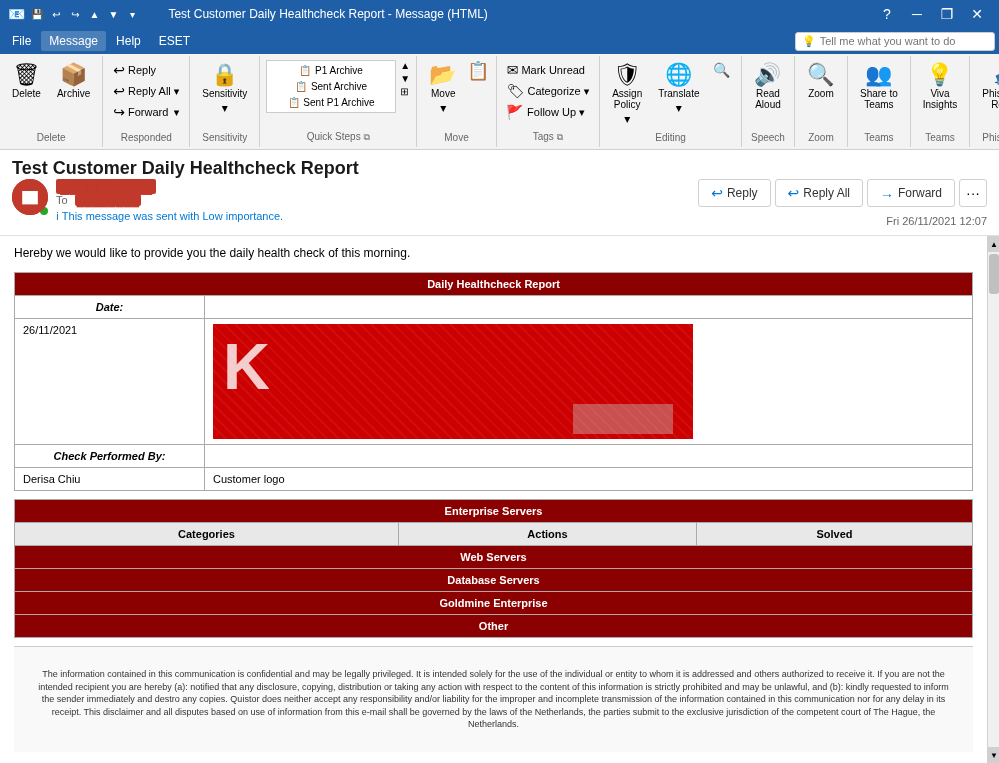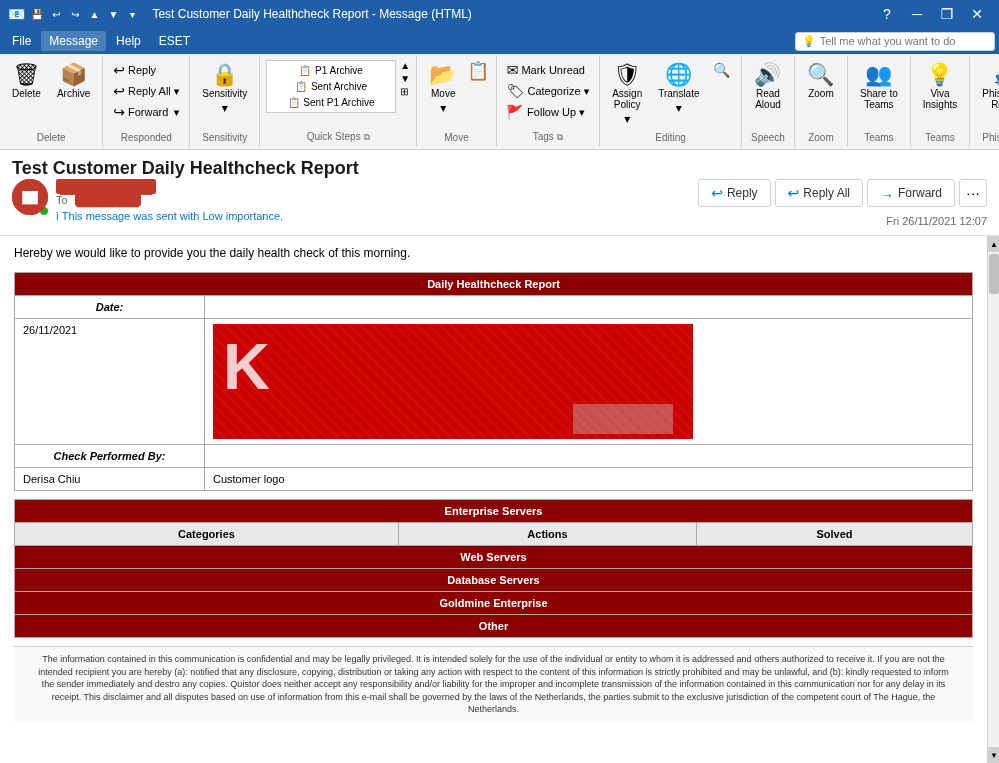--- a/index.html
+++ b/index.html
@@ -285,21 +285,21 @@
       text-align: center;
       font-size: 11px;
       font-weight: bold;
     }
 
     .disclaimer {
       font-size: 9px;
       color: #333;
       text-align: center;
       border-top: 1px solid #ccc;
-      padding: 6px 20px;
+      padding: 21px 20px;
       line-height: 1.4;
       background: #f9f9f9;
     }
 
     
     .scroll-bar {
       width: 12px;
       background: #f0f0f0;
       border-left: 1px solid #d0d0d0;
       display: flex;
@@ -320,21 +320,21 @@
   <div class="title-bar-left">
     <span style="font-size:14px;">📧</span>
     <div class="title-bar-icon">
       <span title="Save">💾</span>
       <span title="Undo">↩</span>
       <span title="Redo">↪</span>
       <span>▲</span>
       <span>▼</span>
       <span>▾</span>
     </div>
-    <span style="margin-left:8px; font-size:12px;">Test Customer Daily Healthcheck Report - Message (HTML)</span>
+    <span style="margin-left:24px; font-size:12px;">Test Customer Daily Healthcheck Report - Message (HTML)</span>
   </div>
   <div class="title-bar-controls">
     <div class="title-bar-btn">?</div>
     <div class="title-bar-btn">─</div>
     <div class="title-bar-btn">❐</div>
     <div class="title-bar-btn close">✕</div>
   </div>
 </div>
 
 <div class="menu-bar">

